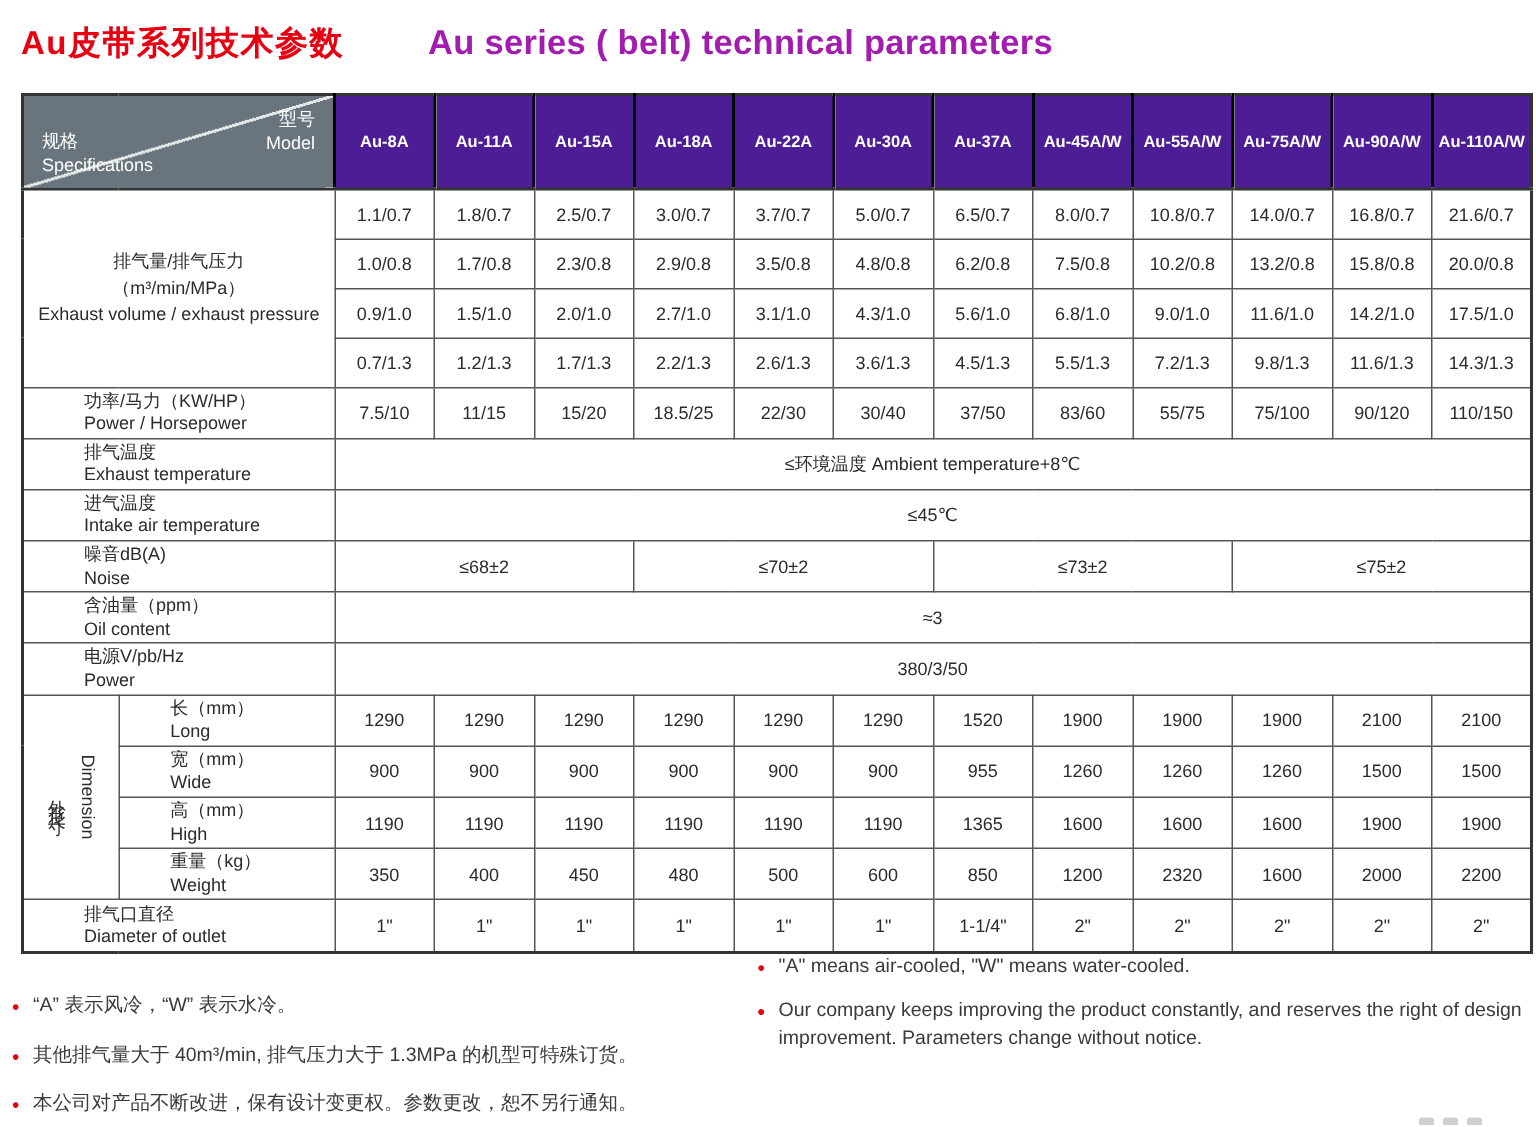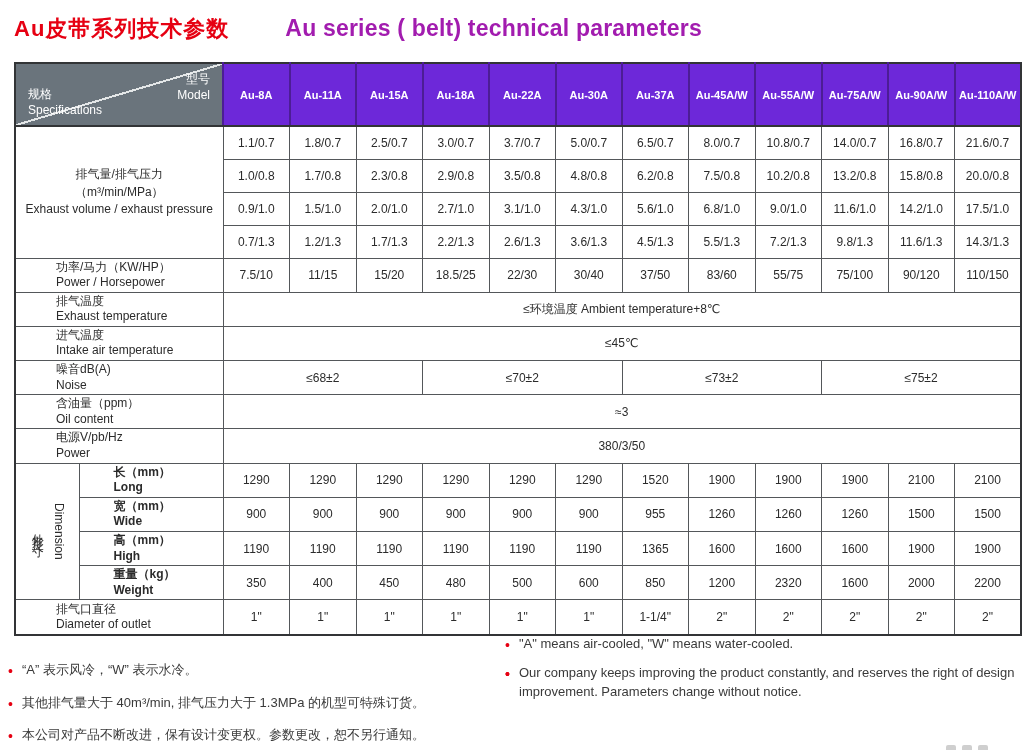--- a/index.html
+++ b/index.html
@@ -12,35 +12,35 @@
   .title-zh { color:#e60012; font-size:22px; font-weight:bold; letter-spacing:1px; }
   .title-en { color:#a21caf; font-size:23px; font-weight:bold; margin-left:56px; letter-spacing:0.2px; }
 
   
   table.spec { position:absolute; left:14px; top:62px; width:1008px;
     border-collapse:collapse; table-layout:fixed; border:2px solid #323436; }
   .spec th, .spec td { border:1px solid #54575a; font-size:12px; color:#2b2b2b;
     text-align:center; vertical-align:middle; padding:1px 2px; overflow:hidden; }
 
   
-  .spec thead th { background:#6d28d9; color:#fff; font-weight:bold; font-size:11px;
-    border-left:2px solid #4c1d95; border-bottom:2px solid #323436; height:63px; padding:0; }
+  .spec thead th { background:#4c1d95; color:#fff; font-weight:bold; font-size:11px;
+    border-left:2px solid #000000; border-bottom:2px solid #323436; height:63px; padding:0; }
   .spec thead th.corner { border-left:none; position:relative;
     background:
       linear-gradient(to bottom right,
         rgba(0,0,0,0) calc(50% - 1px), #e4e7e8 calc(50% - 1px),
         #e4e7e8 calc(50% + 1px), rgba(0,0,0,0) calc(50% + 1px)) #6a747c;
     font-weight:normal; }
   .corner .c-tr { position:absolute; top:7px; right:12px; text-align:right; line-height:1.35; font-size:12px; }
   .corner .c-bl { position:absolute; bottom:7px; left:12px; text-align:left; line-height:1.35; font-size:12px; }
 
   
   td.rowlabel { text-align:left; padding-left:40px; line-height:1.3; }
   td.rowlabel-center { text-align:center; line-height:1.45; }
-  td.sublabel { text-align:left; padding-left:34px; line-height:1.3;font-weight:bold; }
+  td.sublabel { text-align:left; padding-left:34px; line-height:1.3; }
   .en { font-size:12px; }
 
   
   td.dimgroup { padding:0; }
   .dimwrap { display:flex; align-items:center; justify-content:center; gap:6px; height:100%; }
   .vzh { writing-mode:vertical-rl; letter-spacing:4px; font-size:12px; }
   .ven { writing-mode:vertical-rl; font-size:12px; }
 
   
   tr.h33 td { height:33px; }

